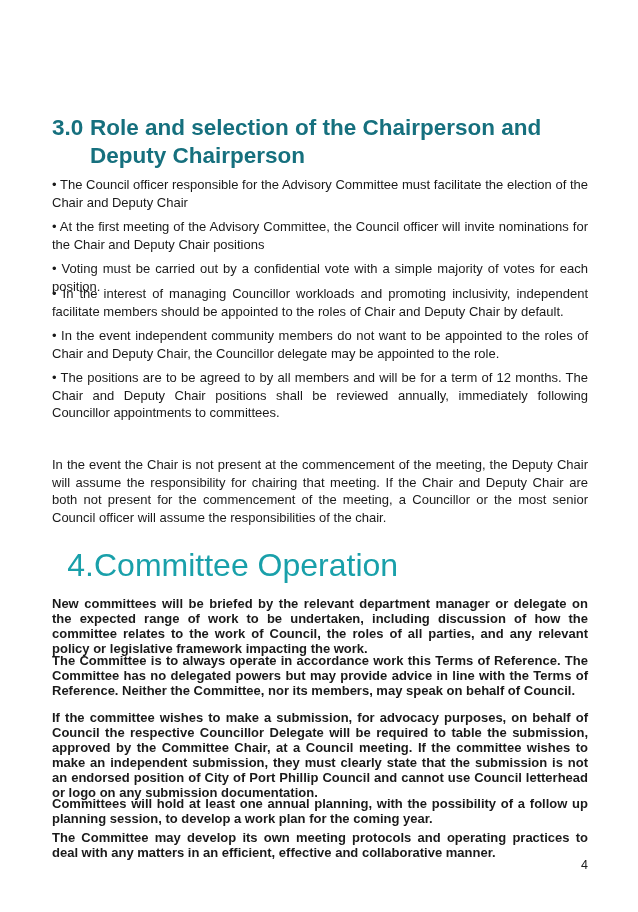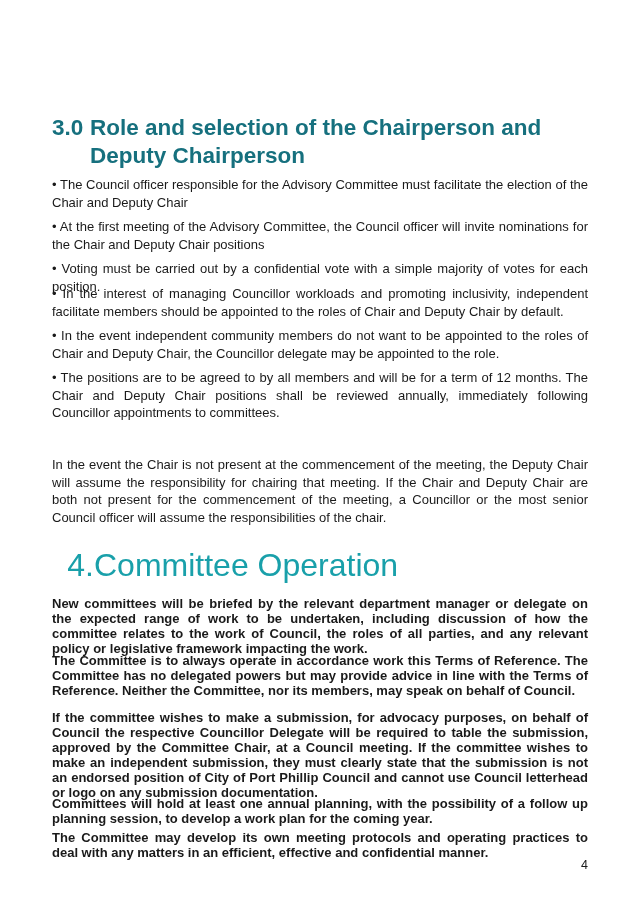--- a/index.html
+++ b/index.html
@@ -37,16 +37,16 @@
   <div class="p" style="top:456px">In the event the Chair is not present at the commencement of the meeting, the Deputy Chair will assume the responsibility for chairing that meeting. If the Chair and Deputy Chair are both not present for the commencement of the meeting, a Councillor or the most senior Council officer will assume the responsibilities of the chair.</div>
 
   <div class="h1">
     <span class="num">4.</span><span>Committee Operation</span>
   </div>
 
   <div class="p tight" style="top:596px">New committees will be briefed by the relevant department manager or delegate on the expected range of work to be undertaken, including discussion of how the committee relates to the work of Council, the roles of all parties, and any relevant policy or legislative framework impacting the work.</div>
   <div class="p tight" style="top:653px">The Committee is to always operate in accordance work this Terms of Reference. The Committee has no delegated powers but may provide advice in line with the Terms of Reference. Neither the Committee, nor its members, may speak on behalf of Council.</div>
   <div class="p tight" style="top:710px">If the committee wishes to make a submission, for advocacy purposes, on behalf of Council the respective Councillor Delegate will be required to table the submission, approved by the Committee Chair, at a Council meeting. If the committee wishes to make an independent submission, they must clearly state that the submission is not an endorsed position of City of Port Phillip Council and cannot use Council letterhead or logo on any submission documentation.</div>
   <div class="p tight" style="top:796px">Committees will hold at least one annual planning, with the possibility of a follow up planning session, to develop a work plan for the coming year.</div>
-  <div class="p tight" style="top:830px">The Committee may develop its own meeting protocols and operating practices to deal with any matters in an efficient, effective and confidential manner.</div>
+  <div class="p tight" style="top:830px">The Committee may develop its own meeting protocols and operating practices to deal with any matters in an efficient, effective and collaborative manner.</div>
 </div>
 
 <div class="pagenum">4</div>
 
 </body></html>

